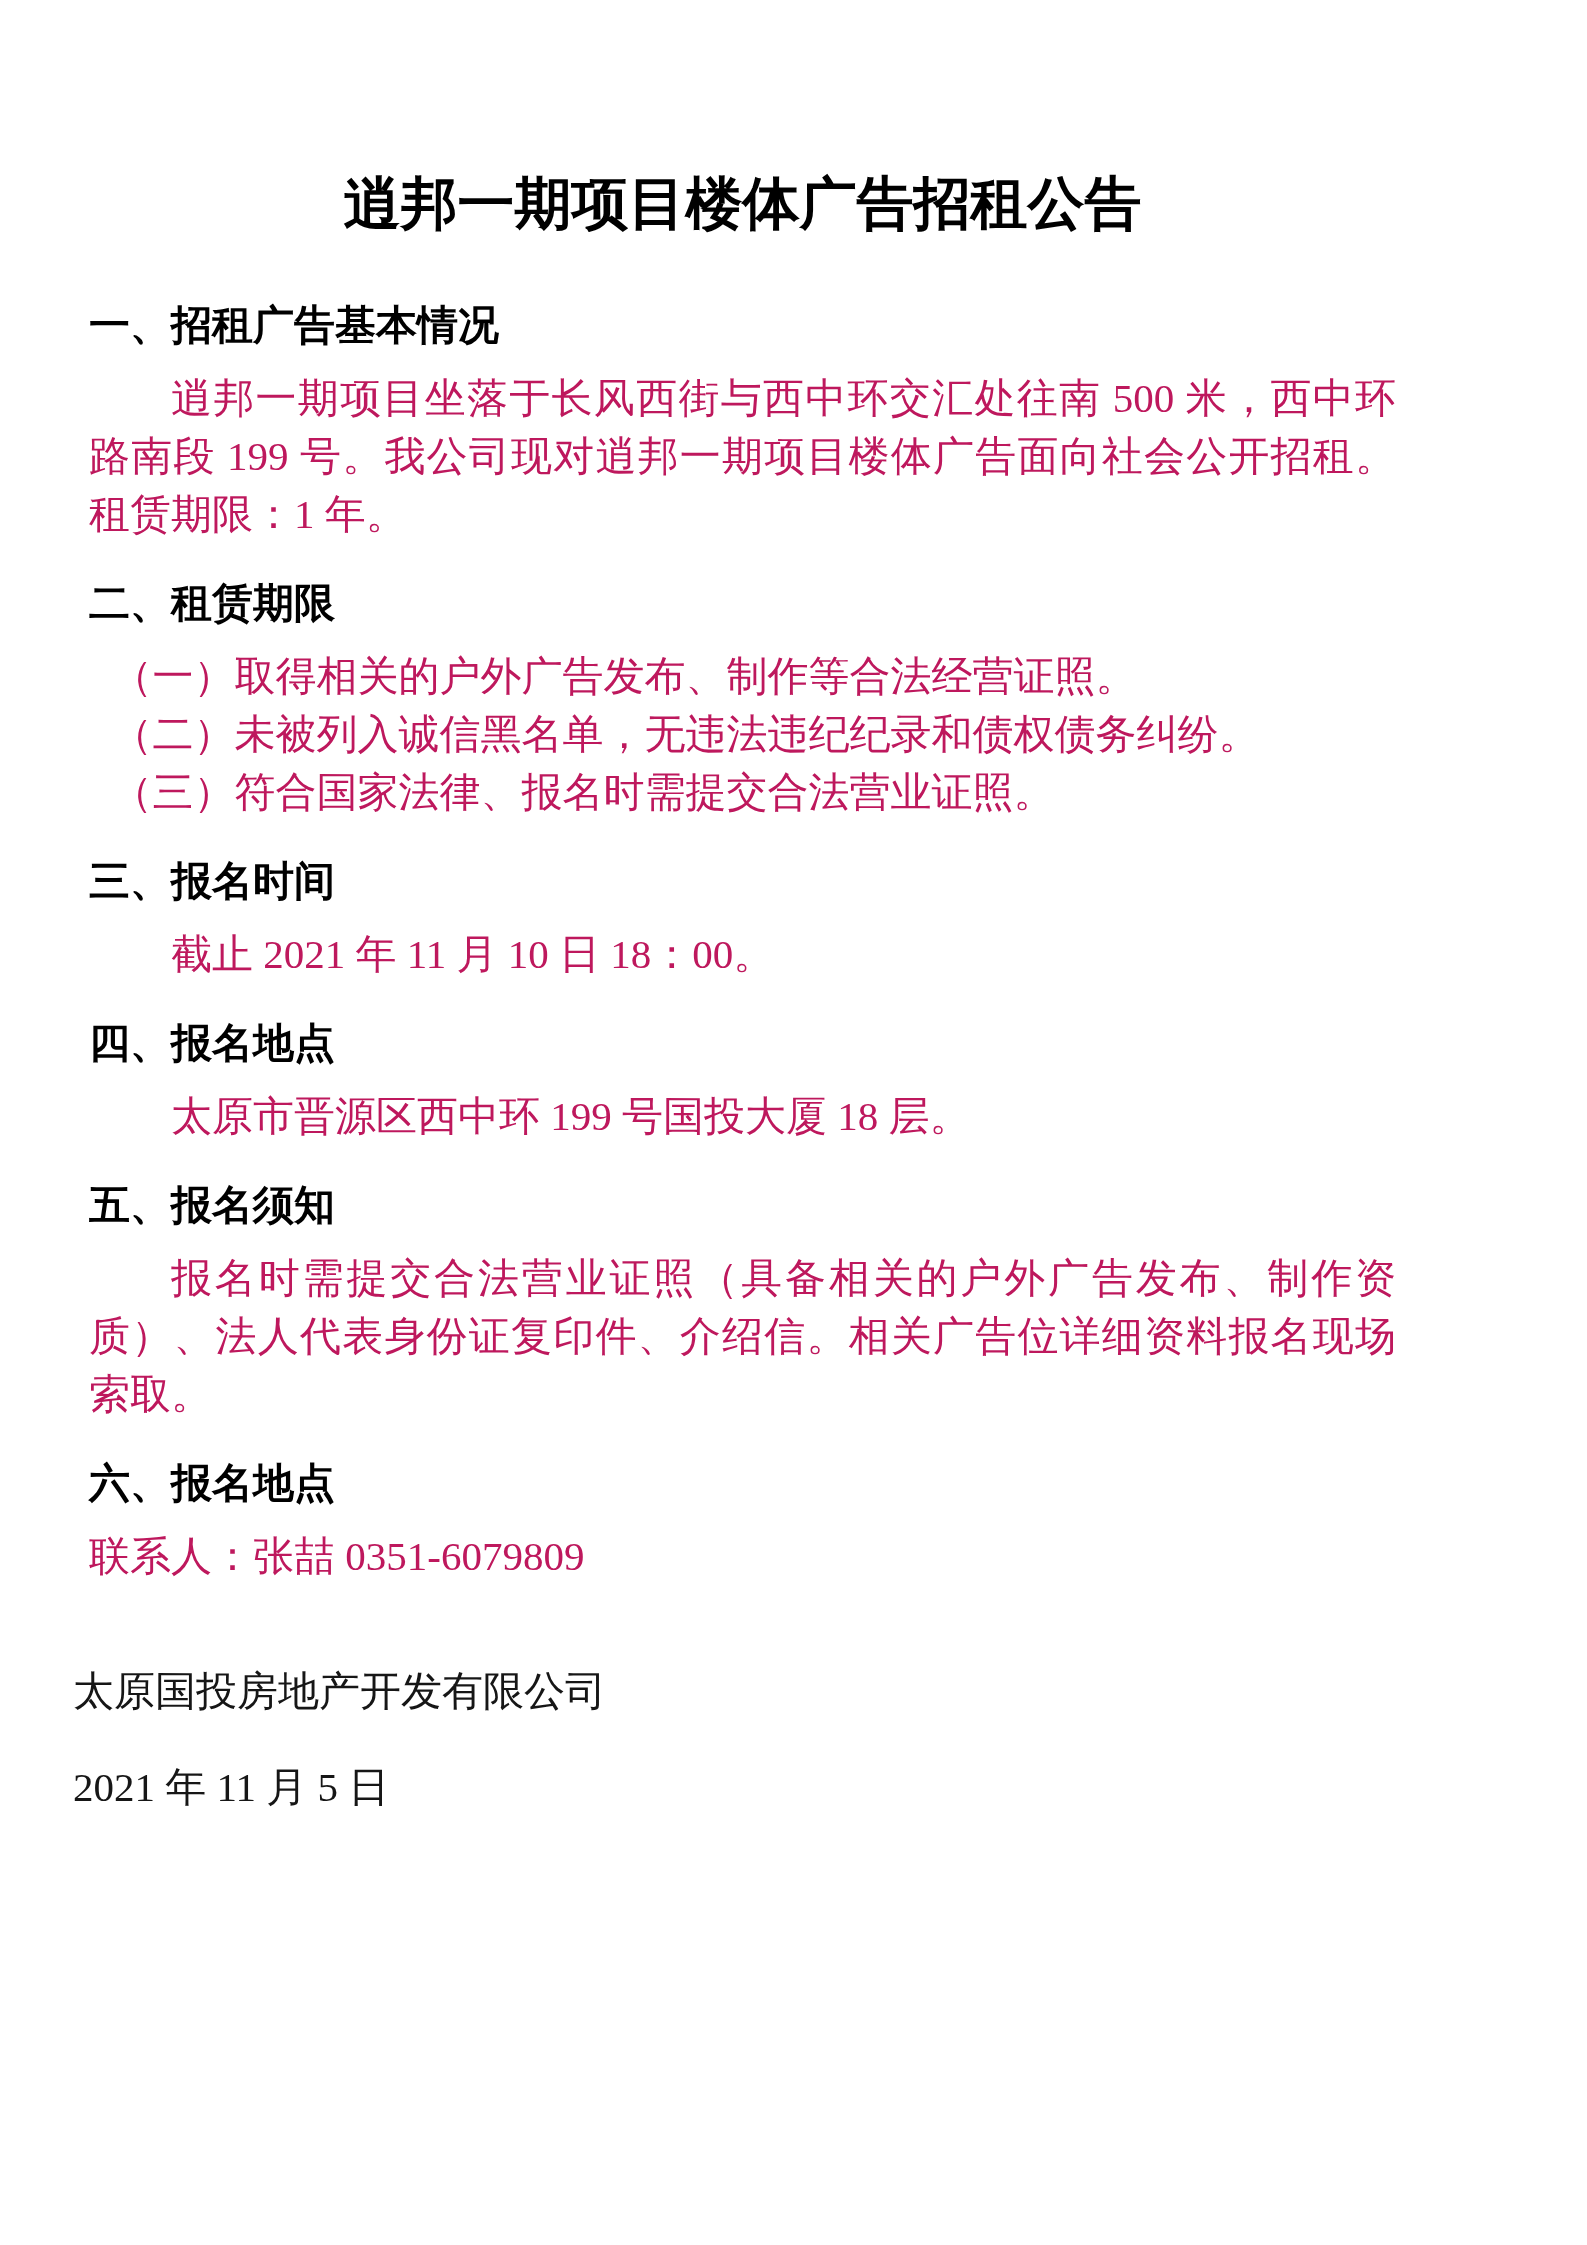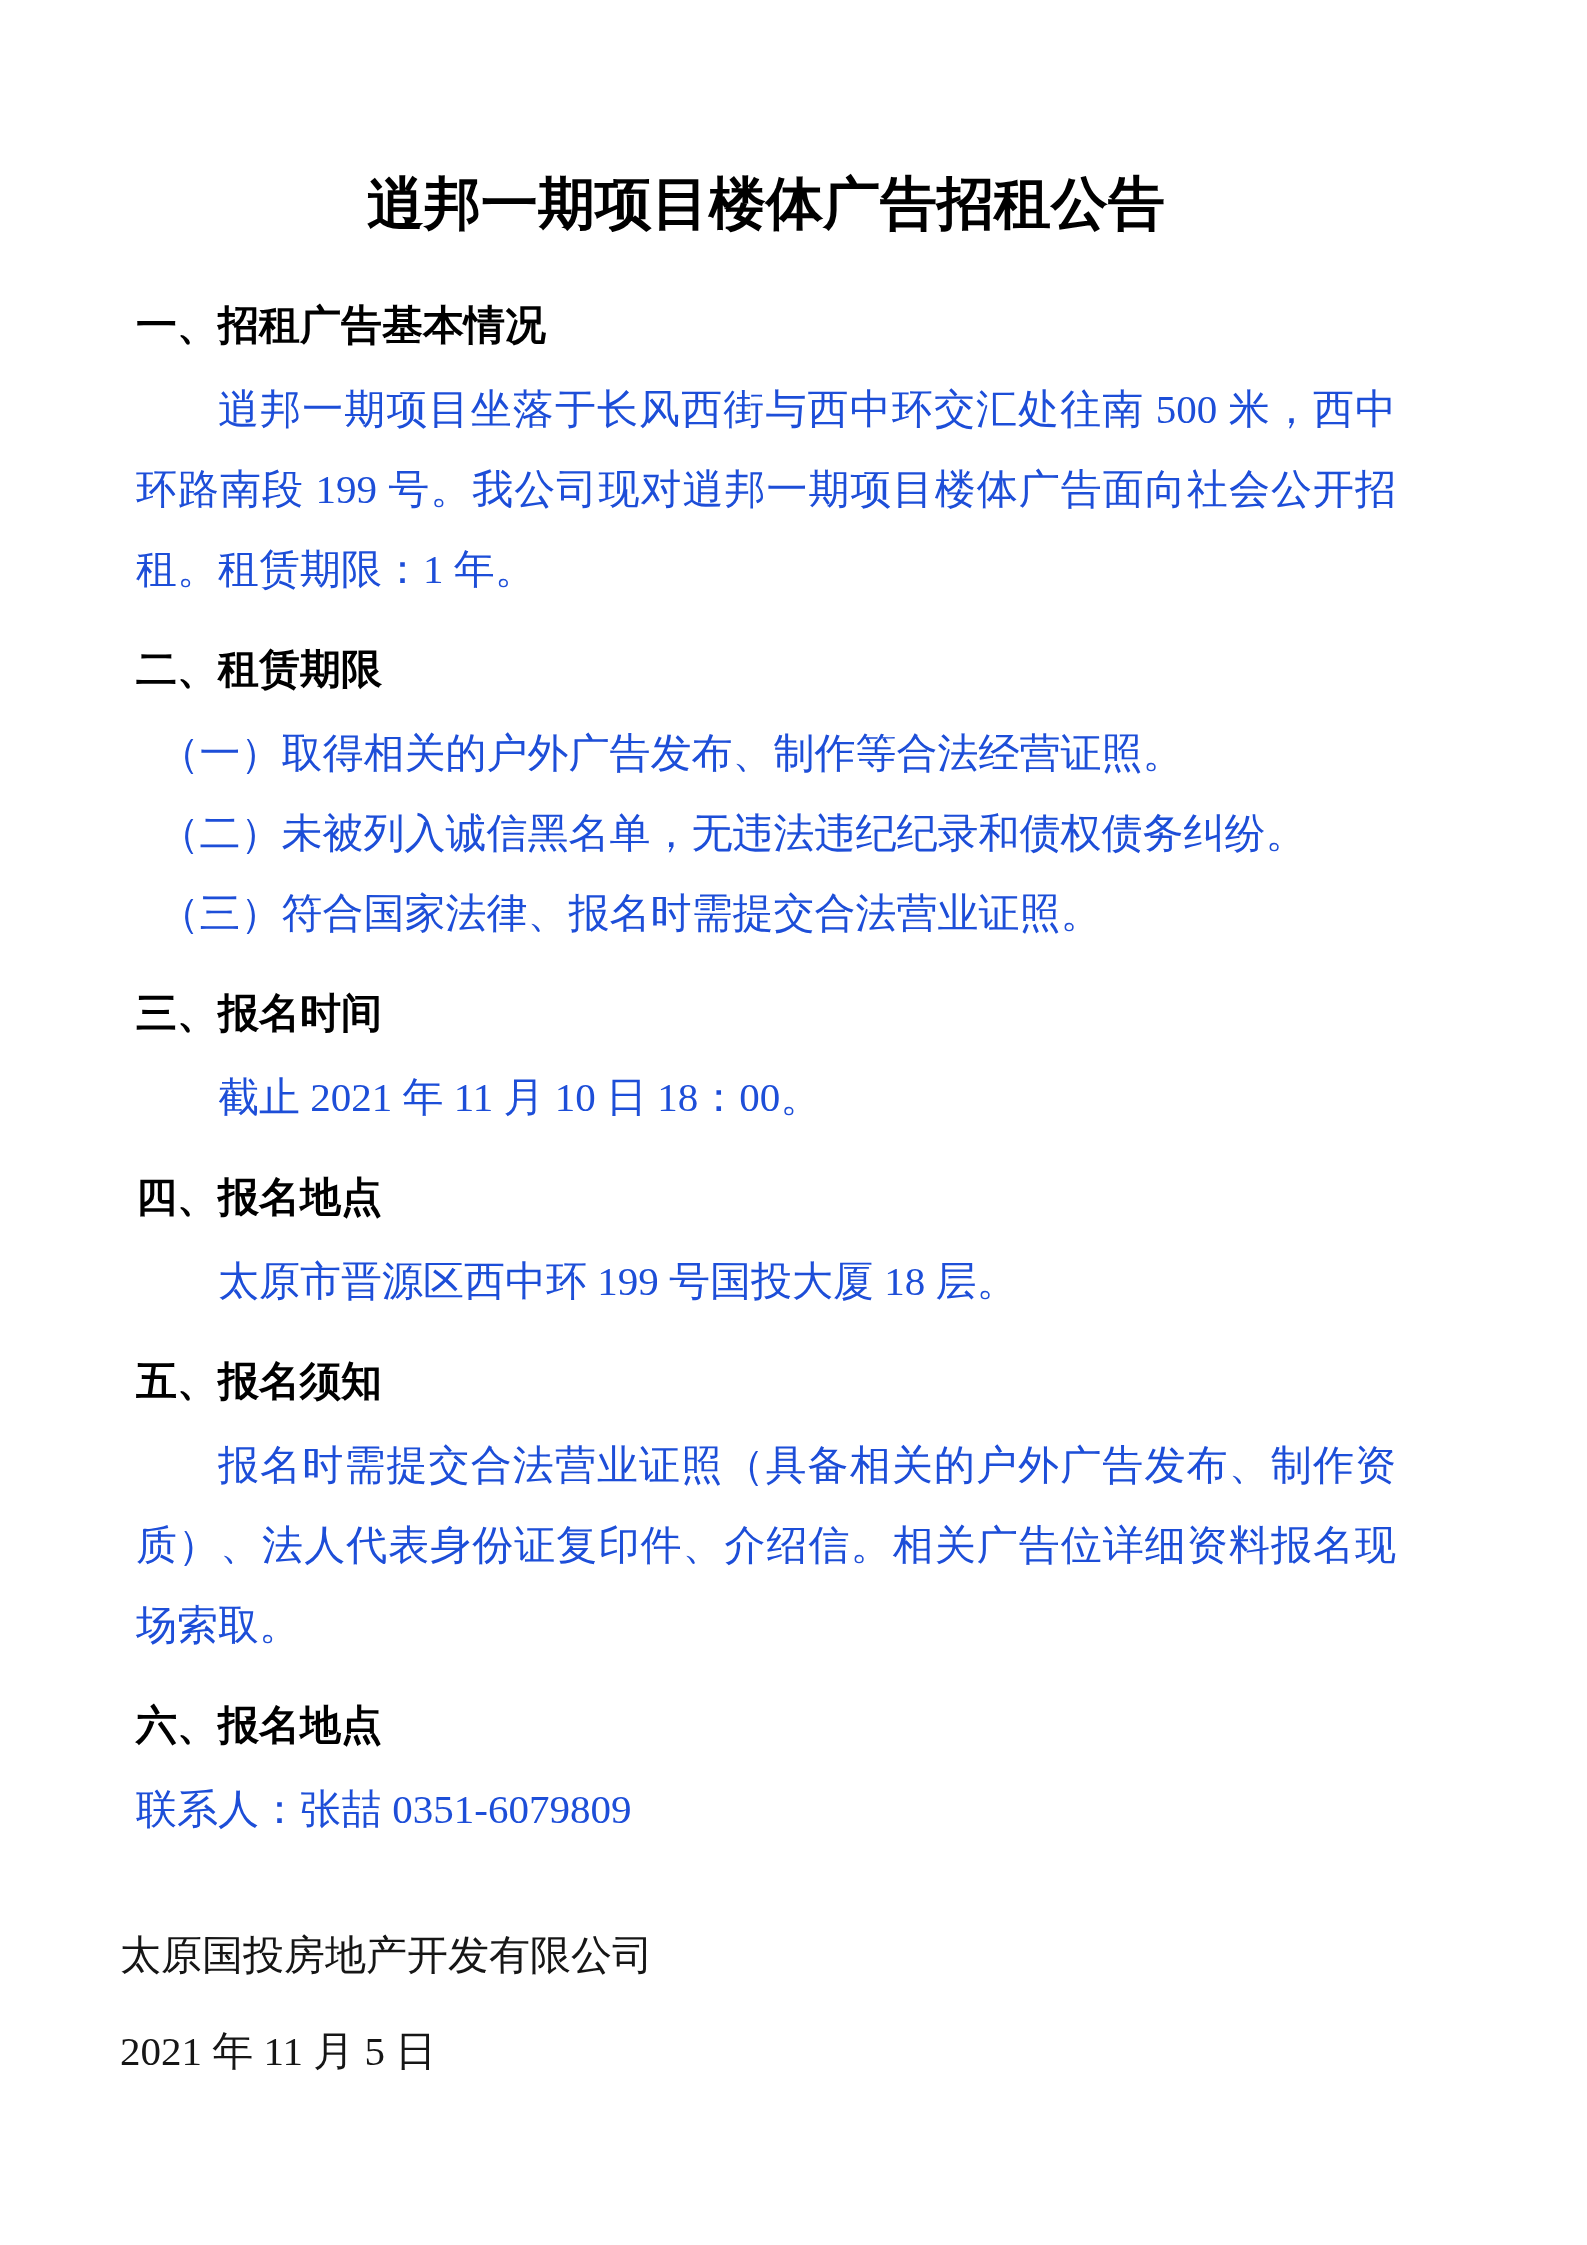--- a/index.html
+++ b/index.html
@@ -7,21 +7,21 @@
     padding: 0;
     background: #ffffff;
   }
   .page {
     position: relative;
     width: 1587px;
     height: 2245px;
     box-sizing: border-box;
     background: #ffffff;
     color: #111111;
-    padding: 168px 175px 0 120px;
+    padding: 168px 175px 0 73px;
     font-family: "Liberation Serif", "DejaVu Serif", serif;
     overflow: hidden;
   }
   .title {
     margin: 0 0 42px 0;
     font-size: 57px;
     font-weight: bold;
     color: #000000;
     text-align: center;
     line-height: 1.25;
@@ -34,22 +34,22 @@
     font-size: 41px;
     font-weight: bold;
     color: #000000;
     line-height: 88px;
     text-align: left;
   }
   .para {
     margin: 0;
     font-size: 41px;
     font-weight: normal;
-    color: #1d4ed8;
-    line-height: 80px;
+    color: #be185d;
+    line-height: 58px;
     text-align: justify;
     text-justify: inter-ideograph;
   }
   .body-para {
     text-indent: 2em;
   }
   .item-para {
     text-indent: 0.55em;
   }
   .contact-para {

